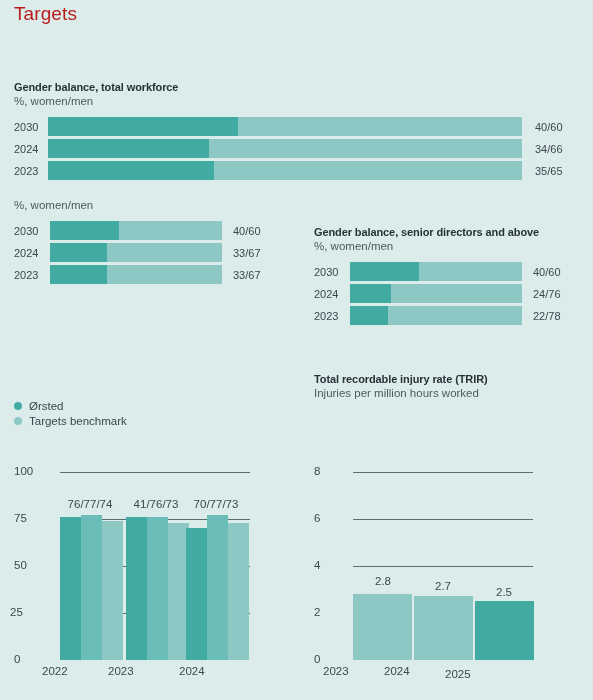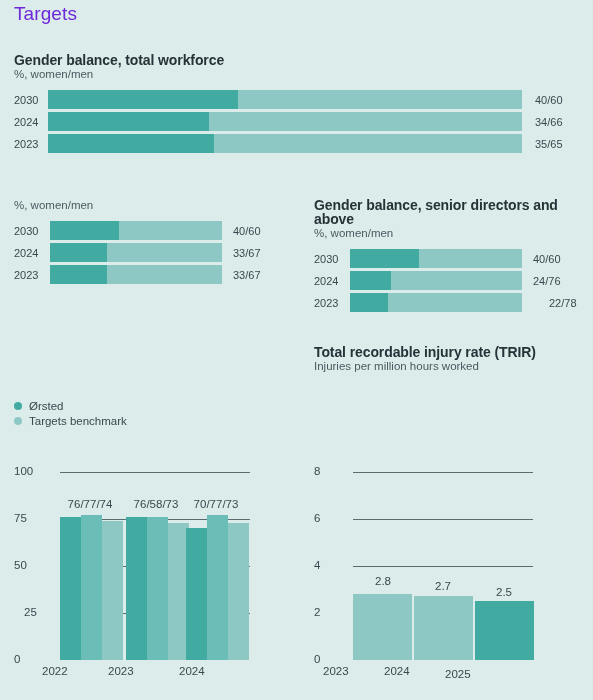--- a/index.html
+++ b/index.html
@@ -16,31 +16,32 @@
     position: relative;
   }
   .page { position: relative; width: 593px; height: 700px; }
 
   .page-title {
     position: absolute;
     left: 14px;
     top: 3px;
     font-size: 19px;
     font-weight: 400;
-    color: #6d28d9;
+    color: #b91c1c;
     letter-spacing: 0.1px;
   }
 
   
   .blk-title {
-    font-size: 14px;
+    font-size: 11px;
     font-weight: bold;
     color: #263238;
     letter-spacing: -0.1px;
     line-height: 14px;
+    margin-top: 27px;
   }
   .blk-sub {
     font-size: 11.5px;
     font-weight: 400;
     color: #4b5a61;
     line-height: 14px;
   }
 
   
   .gender-chart { position: absolute; }
@@ -224,21 +225,21 @@
         </div>
         <div class="g-val" style="margin-left:11px;">24/76</div>
       </div>
 
       <div class="g-row">
         <div class="g-year" style="width:36px;">2023</div>
         <div class="g-track" style="width:172px;">
           <div class="g-seg-w" style="width:22%;"></div>
           <div class="g-seg-m" style="width:78%;"></div>
         </div>
-        <div class="g-val" style="margin-left:27px;">22/78</div>
+        <div class="g-val" style="margin-left:11px;">22/78</div>
       </div>
 
     </div>
   </div>
 
 
   <div class="legend">
     <div class="legend-item">
       <span class="legend-dot" style="background:#41aba1;"></span>
       <span>Ørsted</span>
@@ -252,30 +253,30 @@
   <div class="col-chart" style="left:0px; top:460px; width:300px; height:240px;">
 
     <div class="grid-line" style="left:60px; top:12px; width:190px;"></div>
     <div class="grid-line" style="left:60px; top:59px; width:190px;"></div>
     <div class="grid-line" style="left:60px; top:106px; width:190px;"></div>
     <div class="grid-line" style="left:60px; top:153px; width:190px;"></div>
 
     <div class="axis-tick" style="left:14px; top:5px;">100</div>
     <div class="axis-tick" style="left:14px; top:52px;">75</div>
     <div class="axis-tick" style="left:14px; top:99px;">50</div>
-    <div class="axis-tick" style="left:24px; top:146px;">25</div>
+    <div class="axis-tick" style="left:10px; top:146px;">25</div>
     <div class="axis-tick" style="left:14px; top:193px;">0</div>
 
     <div class="val-label" style="left:40px; top:38px; width:100px;">76/77/74</div>
     <div class="bar" style="left:60px; bottom:40px; width:21px; height:143px; background:#41aba1;"></div>
     <div class="bar" style="left:81px; bottom:40px; width:21px; height:145px; background:#6bbeb8;"></div>
     <div class="bar" style="left:102px; bottom:40px; width:21px; height:139px; background:#8dc8c5;"></div>
     <div class="bar-group-label" style="left:42px; top:205px; width:100px;">2022</div>
 
-    <div class="val-label" style="left:106px; top:38px; width:100px;">76/58/73</div>
+    <div class="val-label" style="left:106px; top:38px; width:100px;">41/76/73</div>
     <div class="bar" style="left:126px; bottom:40px; width:21px; height:143px; background:#41aba1;"></div>
     <div class="bar" style="left:147px; bottom:40px; width:21px; height:143px; background:#6bbeb8;"></div>
     <div class="bar" style="left:168px; bottom:40px; width:21px; height:137px; background:#8dc8c5;"></div>
     <div class="bar-group-label" style="left:108px; top:205px; width:100px;">2023</div>
 
     <div class="val-label" style="left:166px; top:38px; width:100px;">70/77/73</div>
     <div class="bar" style="left:186px; bottom:40px; width:21px; height:132px; background:#41aba1;"></div>
     <div class="bar" style="left:207px; bottom:40px; width:21px; height:145px; background:#6bbeb8;"></div>
     <div class="bar" style="left:228px; bottom:40px; width:21px; height:137px; background:#8dc8c5;"></div>
     <div class="bar-group-label" style="left:179px; top:205px; width:100px;">2024</div>

